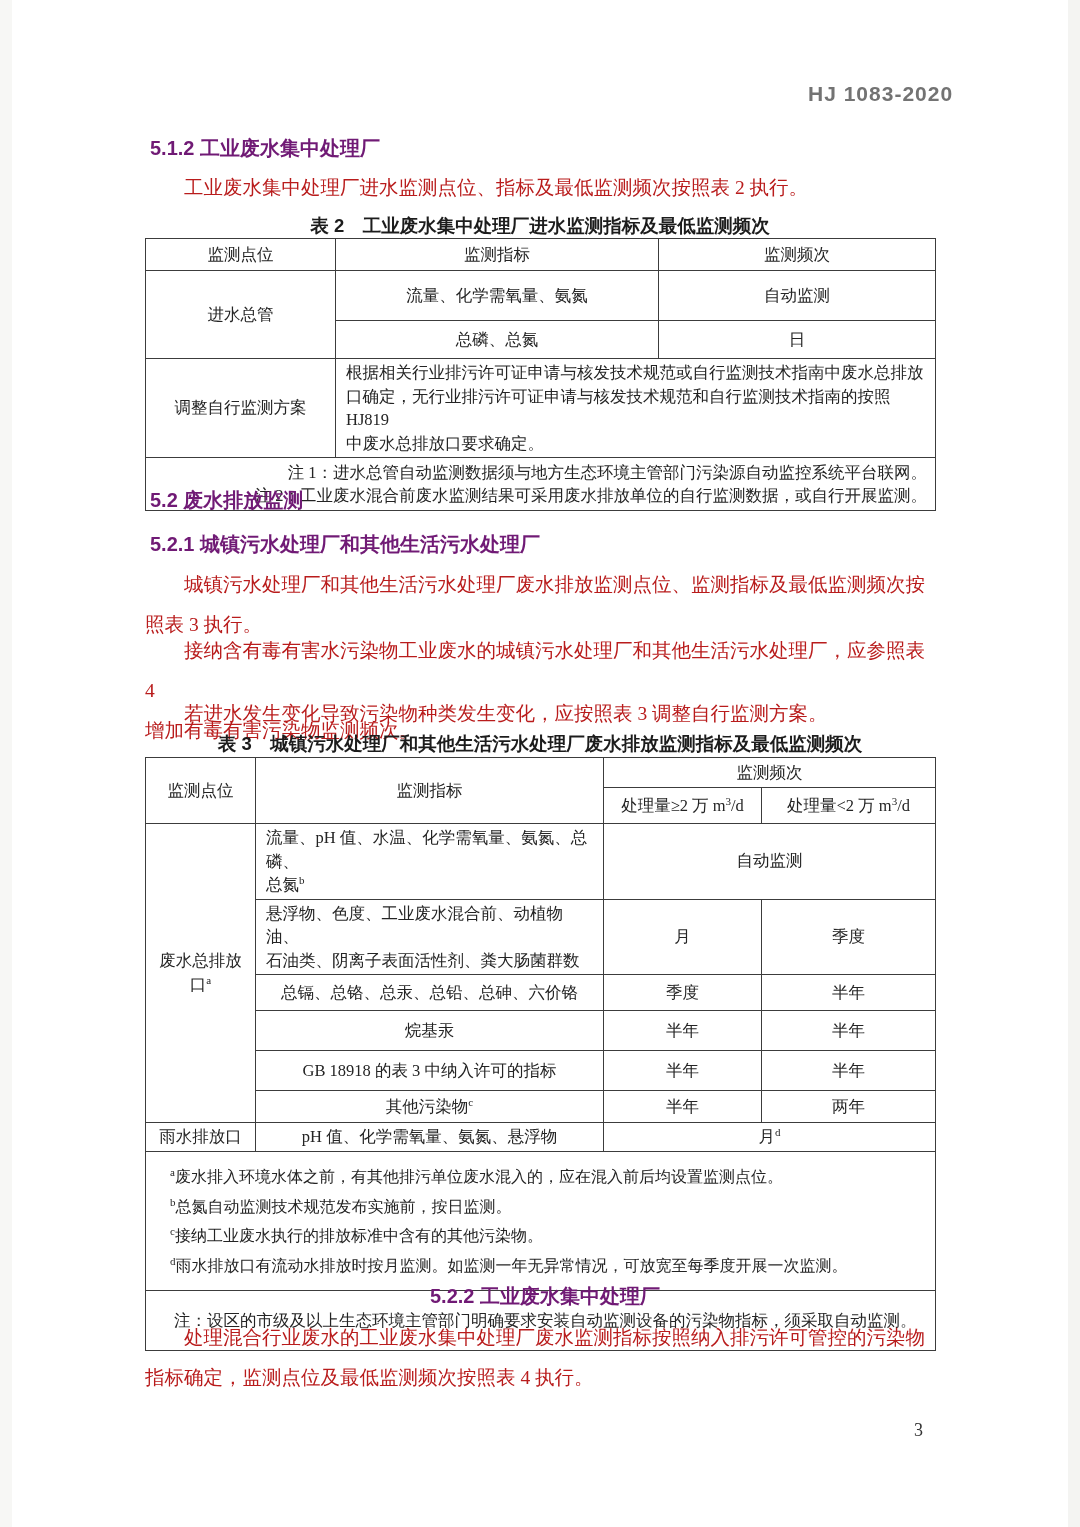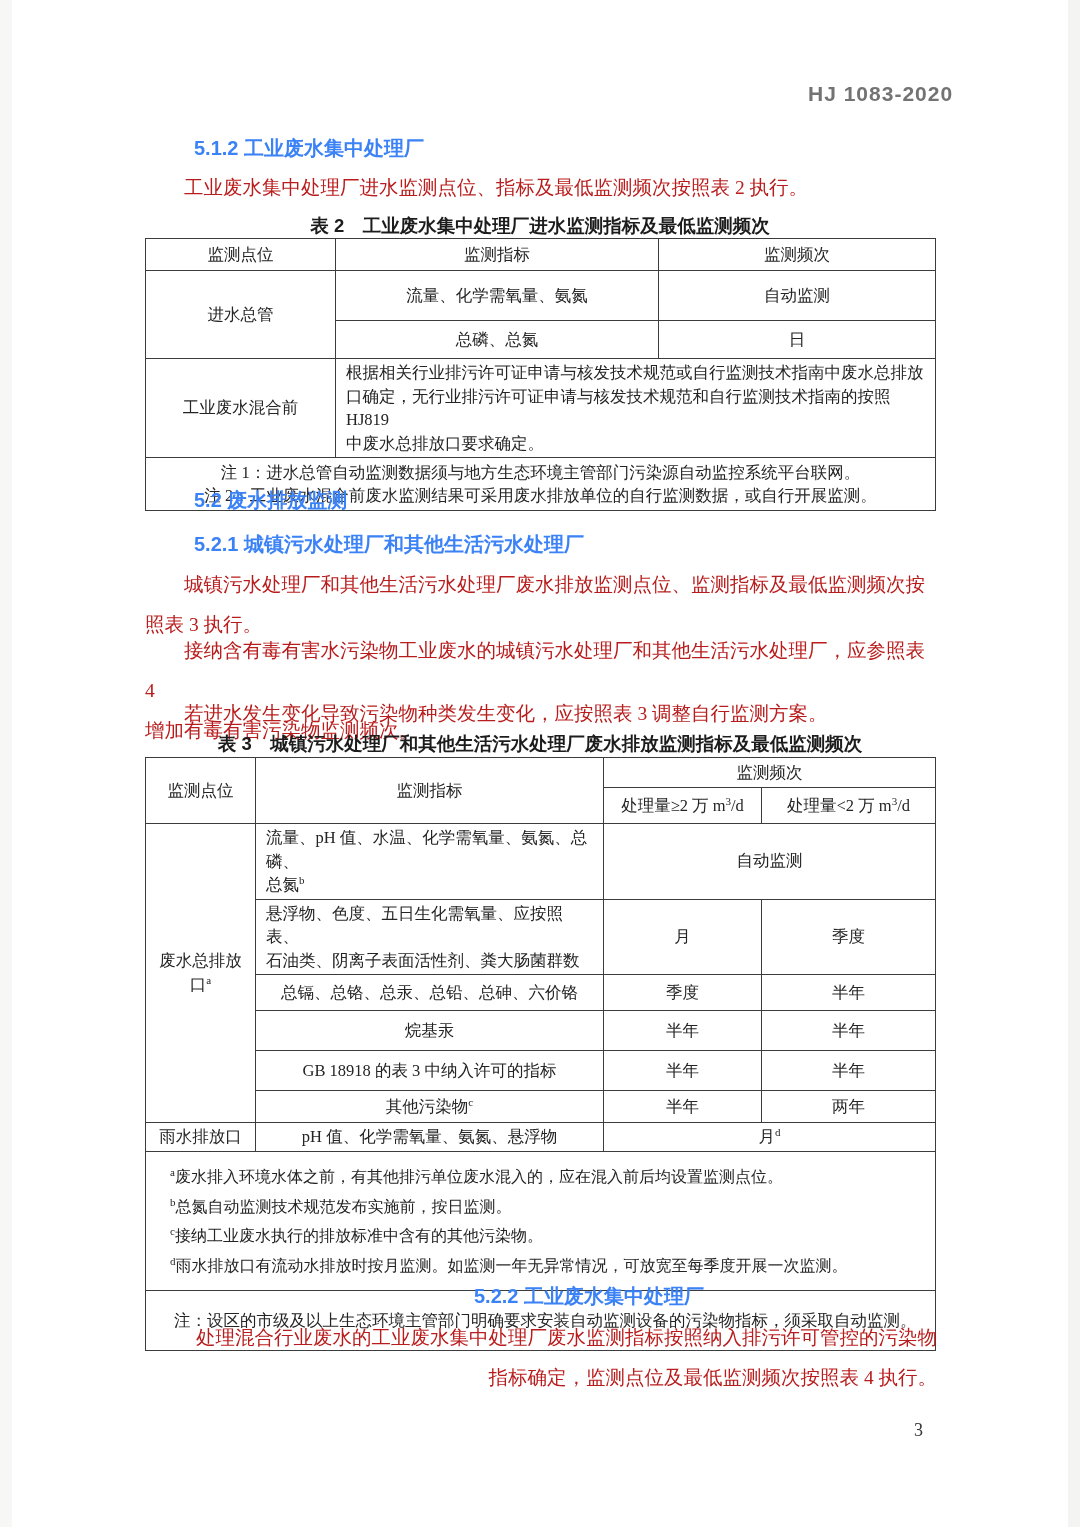--- a/index.html
+++ b/index.html
@@ -15,23 +15,22 @@
   .page-edge.right{right:0;background:#f4f4f2;}
 
   .doc-code{
     position:absolute;top:82px;left:808px;
     font-family:"Liberation Sans", sans-serif;
     font-weight:bold;font-size:21px;letter-spacing:1px;color:#737373;
   }
   .sec-heading{
     position:absolute;left:150px;width:790px;
     font-family:"Liberation Sans", sans-serif;
-    font-weight:bold;font-size:20px;color:#3b82f6;
+    font-weight:bold;font-size:20px;color:#701a75;
     white-space:nowrap;
-    margin-left:44px;
   }
   .para{
     position:absolute;left:145px;width:792px;
     font-size:19.5px;line-height:40px;color:#b91c1c;
     text-indent:2em;white-space:pre-line;
   }
   .tbl-title{
     position:absolute;left:145px;width:790px;text-align:center;
     font-family:"Liberation Sans", sans-serif;
     font-weight:bold;font-size:18.5px;color:#1c1c1c;
@@ -41,21 +40,21 @@
     width:790px;font-size:16.5px;color:#242424;
   }
   td{
     border:1px solid #3c3c3c;text-align:center;vertical-align:middle;
     padding:2px 6px;line-height:24px;
   }
   td.left{text-align:left;}
   td.ind2{padding-left:10px;padding-right:10px;line-height:23.5px;}
   sup{font-size:11px;line-height:0;}
   .notes-cell{
-    text-align:center;font-size:16.5px;line-height:23px;padding:3px 8px;margin-top:36px;
+    text-align:right;font-size:16.5px;line-height:23px;padding:3px 8px;margin-top:36px;
   }
   .foot-cell{
     text-align:left;padding:10px 10px 10px 24px;
   }
   .foot-line{font-size:16px;line-height:29.5px;}
   .note-cell{
     text-align:left;padding-left:28px;font-size:16.5px;
   }
   .page-num{
     position:absolute;top:1420px;left:914px;
@@ -92,21 +91,21 @@
   <tr style="height:50px">
     <td rowspan="2">进水总管</td>
     <td>流量、化学需氧量、氨氮</td>
     <td>自动监测</td>
   </tr>
   <tr style="height:38px">
     <td>总磷、总氮</td>
     <td>日</td>
   </tr>
   <tr style="height:70px">
-    <td>工业废水混合前</td>
+    <td>调整自行监测方案</td>
     <td colspan="2" class="left ind2" style="white-space:pre-line">根据相关行业排污许可证申请与核发技术规范或自行监测技术指南中废水总排放
 口确定，无行业排污许可证申请与核发技术规范和自行监测技术指南的按照 HJ819
 中废水总排放口要求确定。</td>
   </tr>
   <tr style="height:48px">
     <td colspan="3" class="notes-cell">
       <div>注 1：进水总管自动监测数据须与地方生态环境主管部门污染源自动监控系统平台联网。</div>
       <div>注 2：工业废水混合前废水监测结果可采用废水排放单位的自行监测数据，或自行开展监测。</div>
     </td>
   </tr>
@@ -143,21 +142,21 @@
     <td class="t3-freq-head"><span>处理量&lt;2 万 m</span><sup>3</sup><span>/d</span></td>
   </tr>
   <tr style="height:52px">
     <td rowspan="6"><span style="white-space:pre-line">废水总排放
 口</span><sup>a</sup></td>
     <td class="left ind2"><span style="white-space:pre-line">流量、pH 值、水温、化学需氧量、氨氮、总磷、
 总氮</span><sup>b</sup></td>
     <td colspan="2">自动监测</td>
   </tr>
   <tr style="height:52px">
-    <td class="left ind2" style="white-space:pre-line">悬浮物、色度、五日生化需氧量、应按照表、
+    <td class="left ind2" style="white-space:pre-line">悬浮物、色度、工业废水混合前、动植物油、
 石油类、阴离子表面活性剂、粪大肠菌群数</td>
     <td>月</td>
     <td>季度</td>
   </tr>
   <tr style="height:36px">
     <td>总镉、总铬、总汞、总铅、总砷、六价铬</td>
     <td>季度</td>
     <td>半年</td>
   </tr>
   <tr style="height:40px">
@@ -189,16 +188,16 @@
     </td>
   </tr>
   <tr style="height:60px">
     <td colspan="4" class="note-cell">注：设区的市级及以上生态环境主管部门明确要求安装自动监测设备的污染物指标，须采取自动监测。</td>
   </tr>
 </tbody>
   </table>
 
 <div class="sec-heading" style="top:1283px;text-align:center;">5.2.2 工业废水集中处理厂</div>
 
-<div class="para" style="top:1318px;text-align:right;">处理混合行业废水的工业废水集中处理厂废水监测指标按照纳入排污许可管控的污染物
+<div class="para" style="top:1318px;">处理混合行业废水的工业废水集中处理厂废水监测指标按照纳入排污许可管控的污染物
 指标确定，监测点位及最低监测频次按照表 4 执行。</div>
 
 <div class="page-num">3</div>
 
 </body></html>

